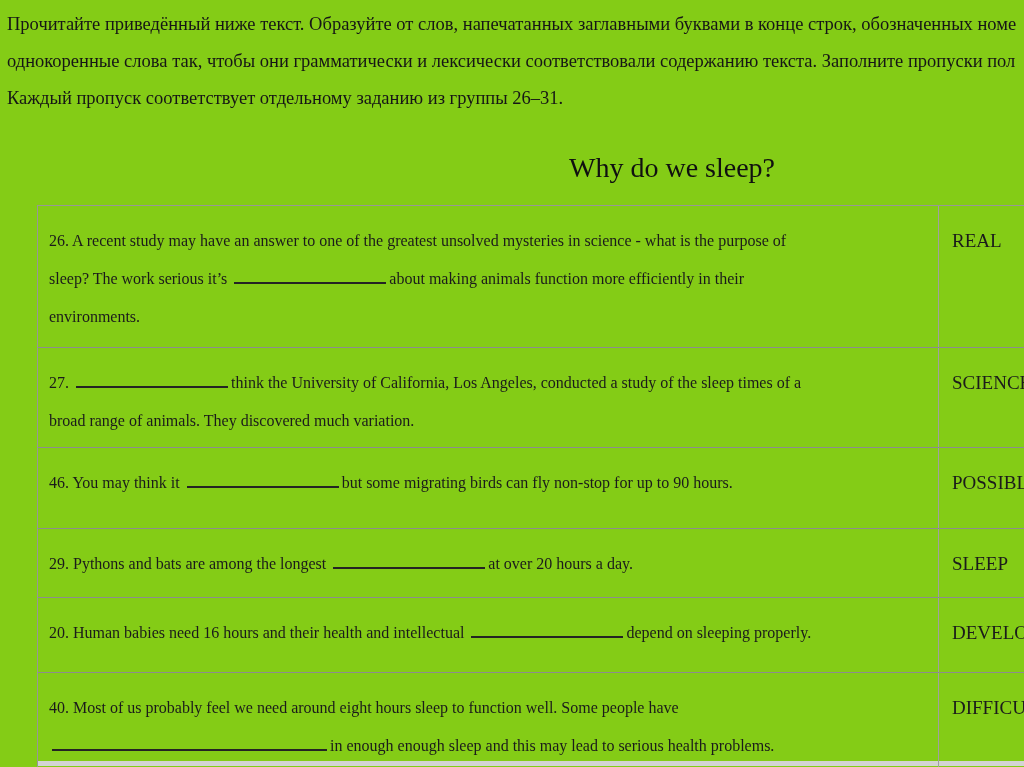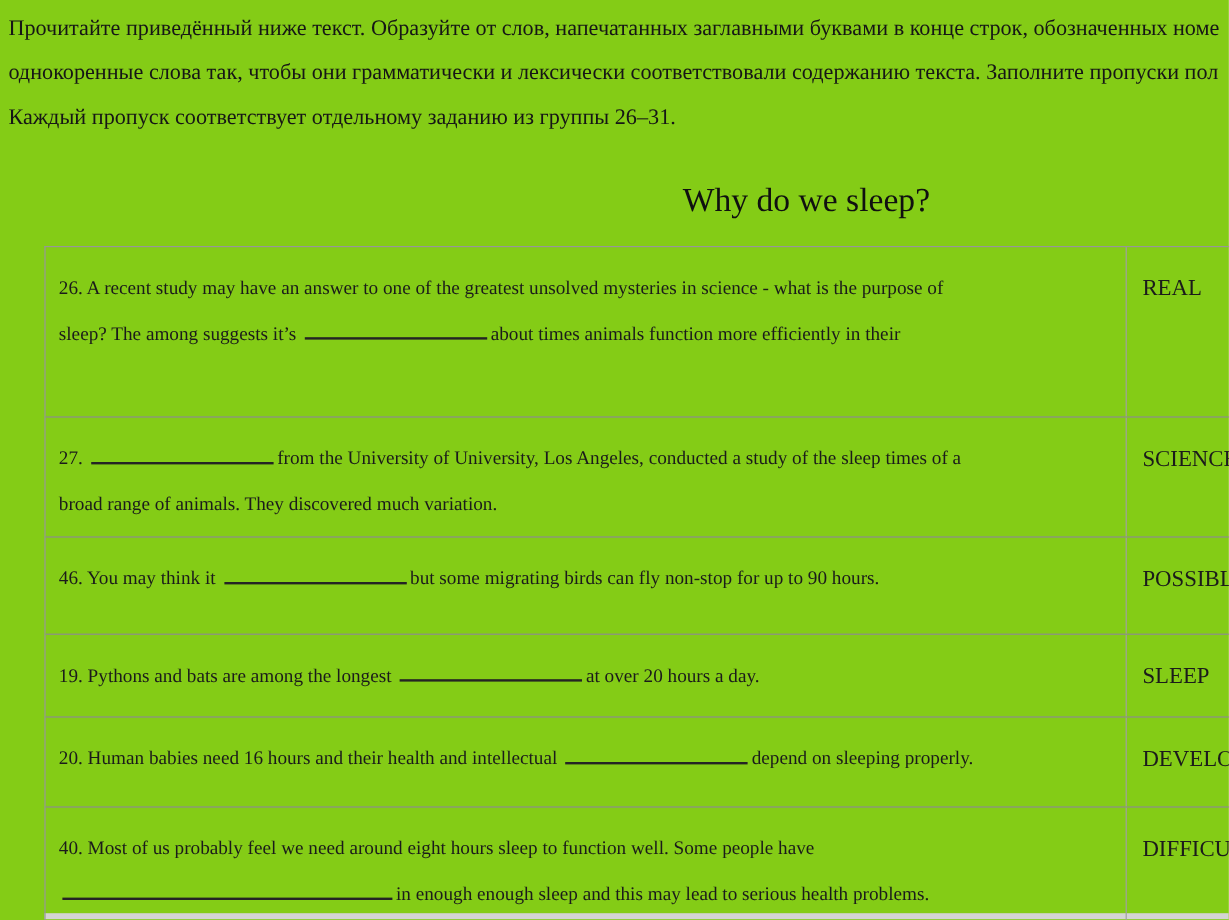--- a/index.html
+++ b/index.html
@@ -73,40 +73,41 @@
   </div>
 
   <div class="doc-title">Why do we sleep?</div>
 
   <div class="bottom-band"></div>
 
   <div class="task-table" id="task-table">
       <div class="trow">
         <div class="cell-text">
           <div class="tline"><span>26. A recent study may have an answer to one of the greatest unsolved mysteries in science - what is the purpose of</span></div>
-          <div class="tline"><span>sleep? The among suggests it’s</span> <span class="blank"></span><span>about times animals function more efficiently in their</span></div>
+          <div class="tline"><span>sleep? The work serious it’s</span> <span class="blank"></span><span>about making animals function more efficiently in their</span></div>
+          <div class="tline"><span>environments.</span></div>
         </div>
         <div class="cell-word">REAL</div>
       </div>
       <div class="trow">
         <div class="cell-text">
-          <div class="tline"><span>27.</span> <span class="blank"></span><span>from the University of University, Los Angeles, conducted a study of the sleep times of a</span></div>
+          <div class="tline"><span>27.</span> <span class="blank"></span><span>think the University of California, Los Angeles, conducted a study of the sleep times of a</span></div>
           <div class="tline"><span>broad range of animals. They discovered much variation.</span></div>
         </div>
         <div class="cell-word">SCIENCE</div>
       </div>
       <div class="trow">
         <div class="cell-text">
           <div class="tline"><span>46. You may think it</span> <span class="blank"></span><span>but some migrating birds can fly non-stop for up to 90 hours.</span></div>
         </div>
         <div class="cell-word">POSSIBL</div>
       </div>
       <div class="trow">
         <div class="cell-text">
-          <div class="tline"><span>19. Pythons and bats are among the longest</span> <span class="blank"></span><span>at over 20 hours a day.</span></div>
+          <div class="tline"><span>29. Pythons and bats are among the longest</span> <span class="blank"></span><span>at over 20 hours a day.</span></div>
         </div>
         <div class="cell-word">SLEEP</div>
       </div>
       <div class="trow">
         <div class="cell-text">
           <div class="tline"><span>20. Human babies need 16 hours and their health and intellectual</span> <span class="blank"></span><span>depend on sleeping properly.</span></div>
         </div>
         <div class="cell-word">DEVELO</div>
       </div>
       <div class="trow">

